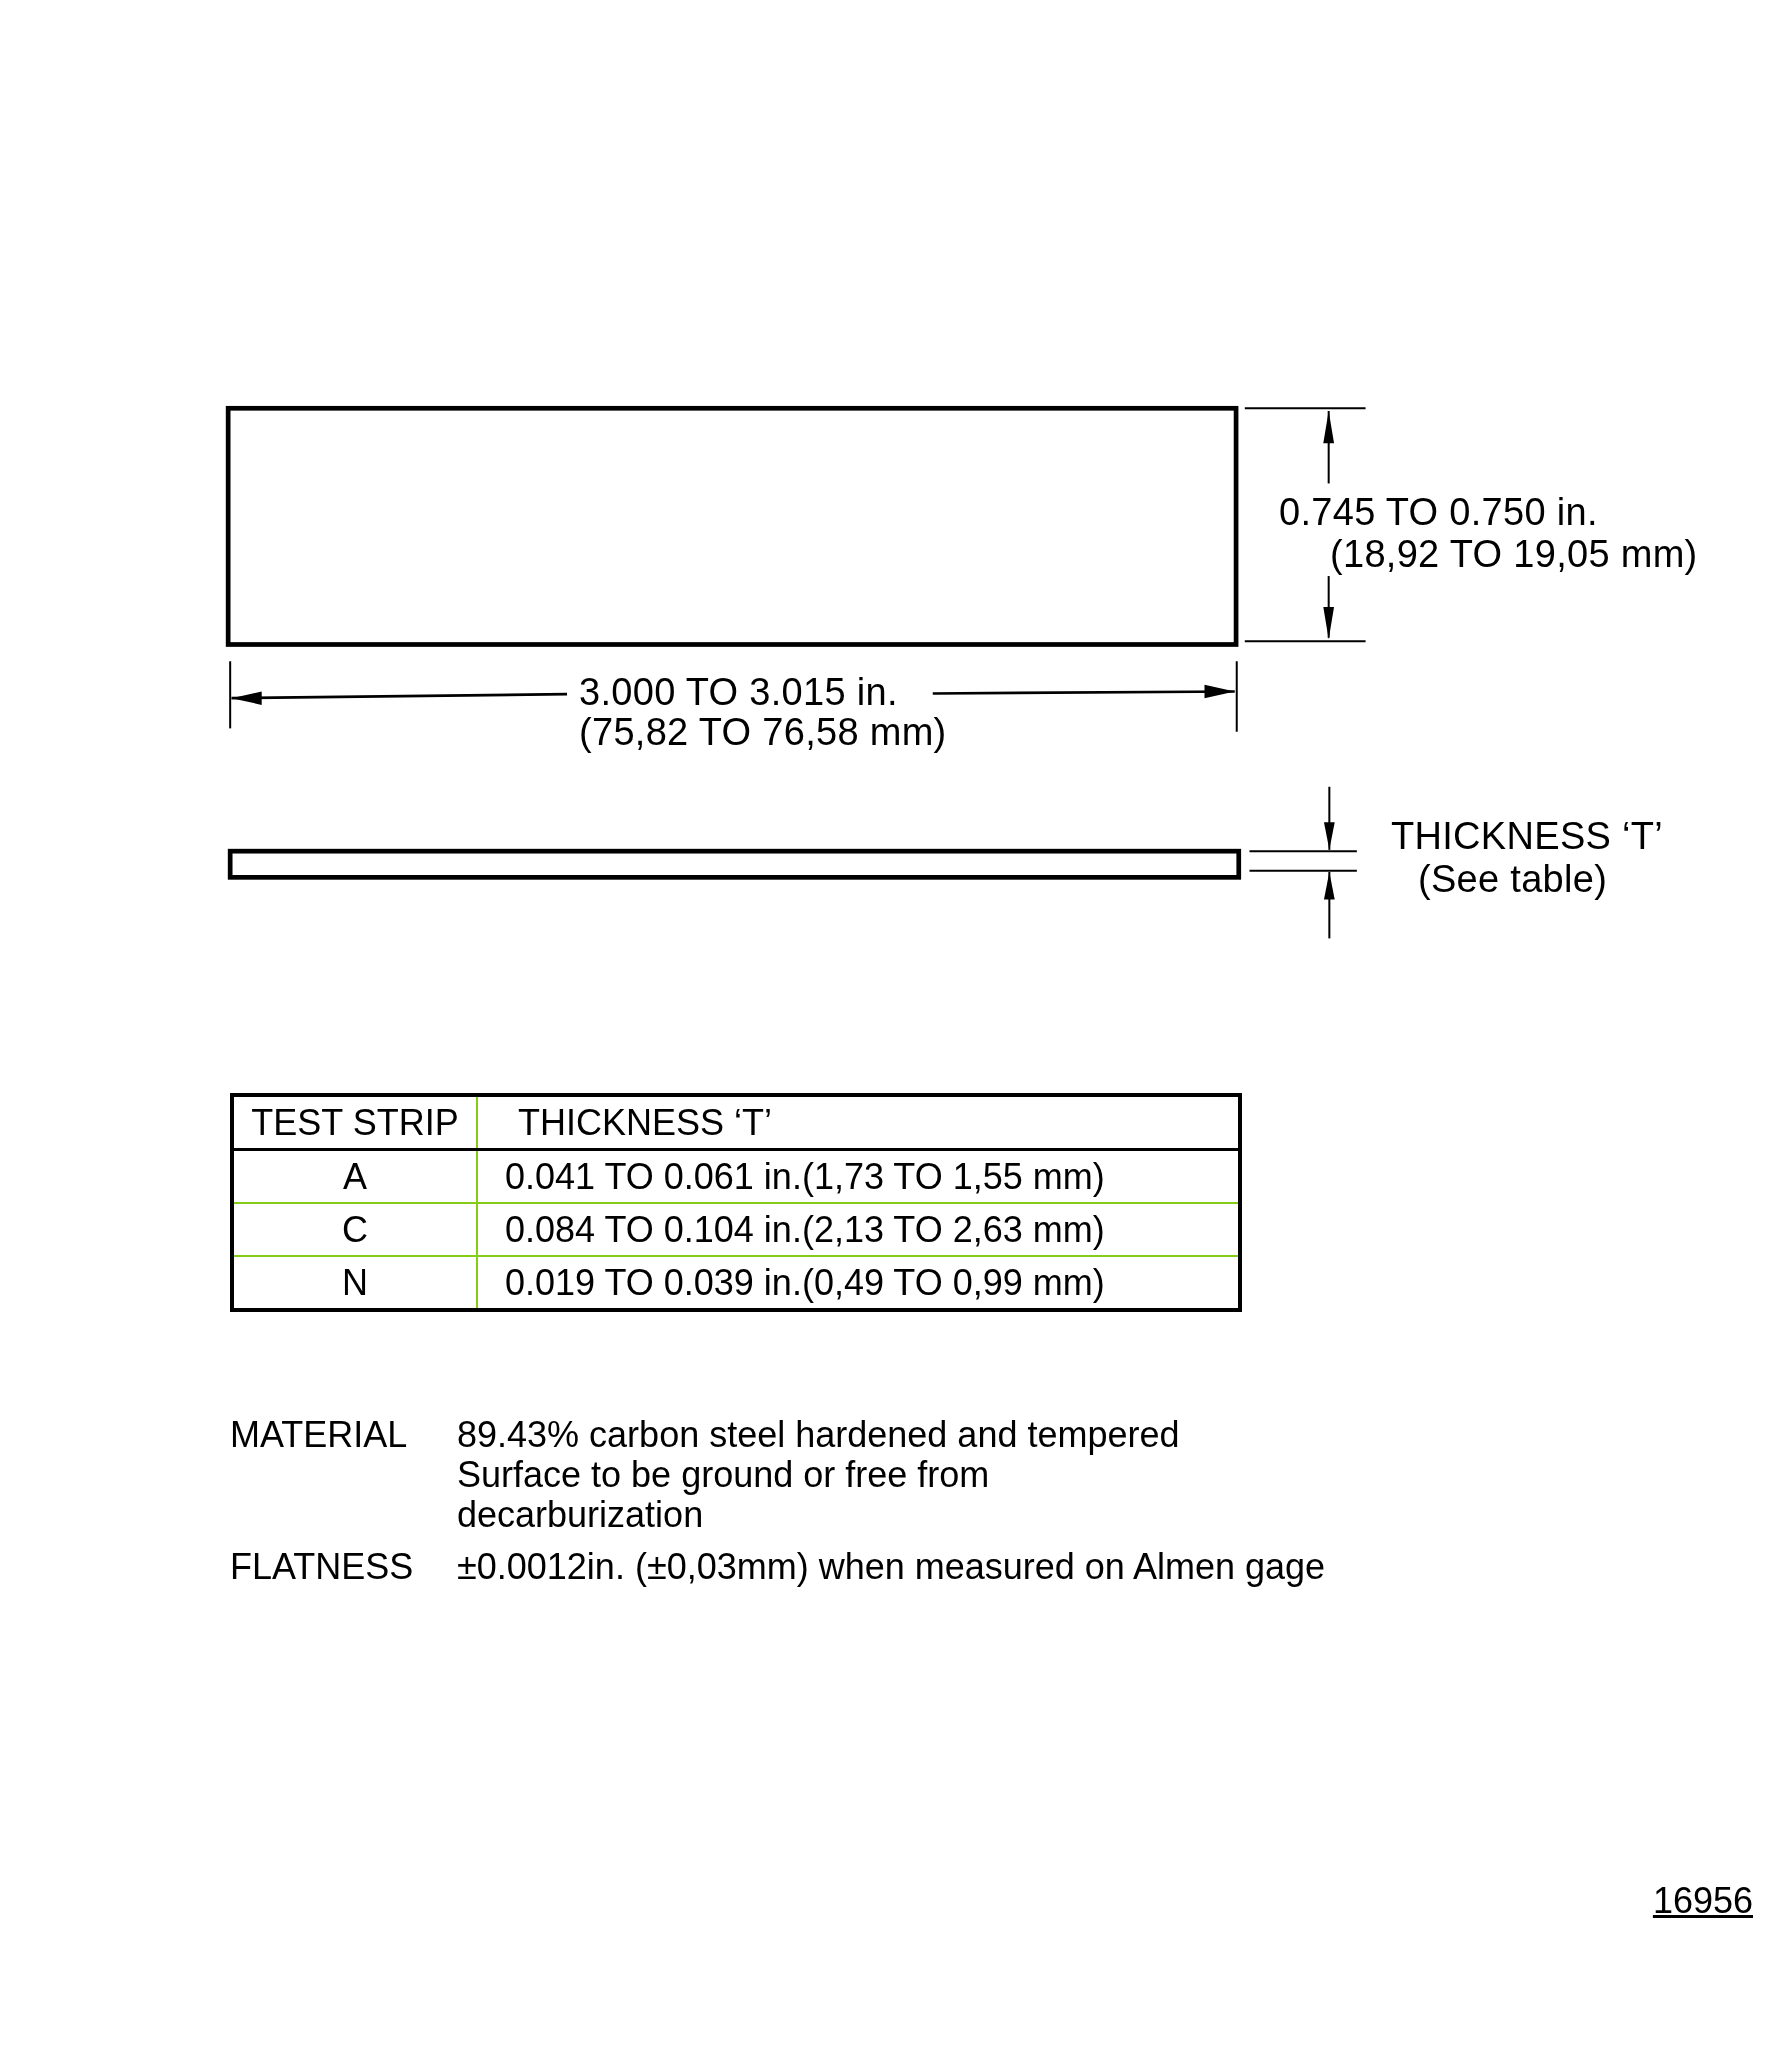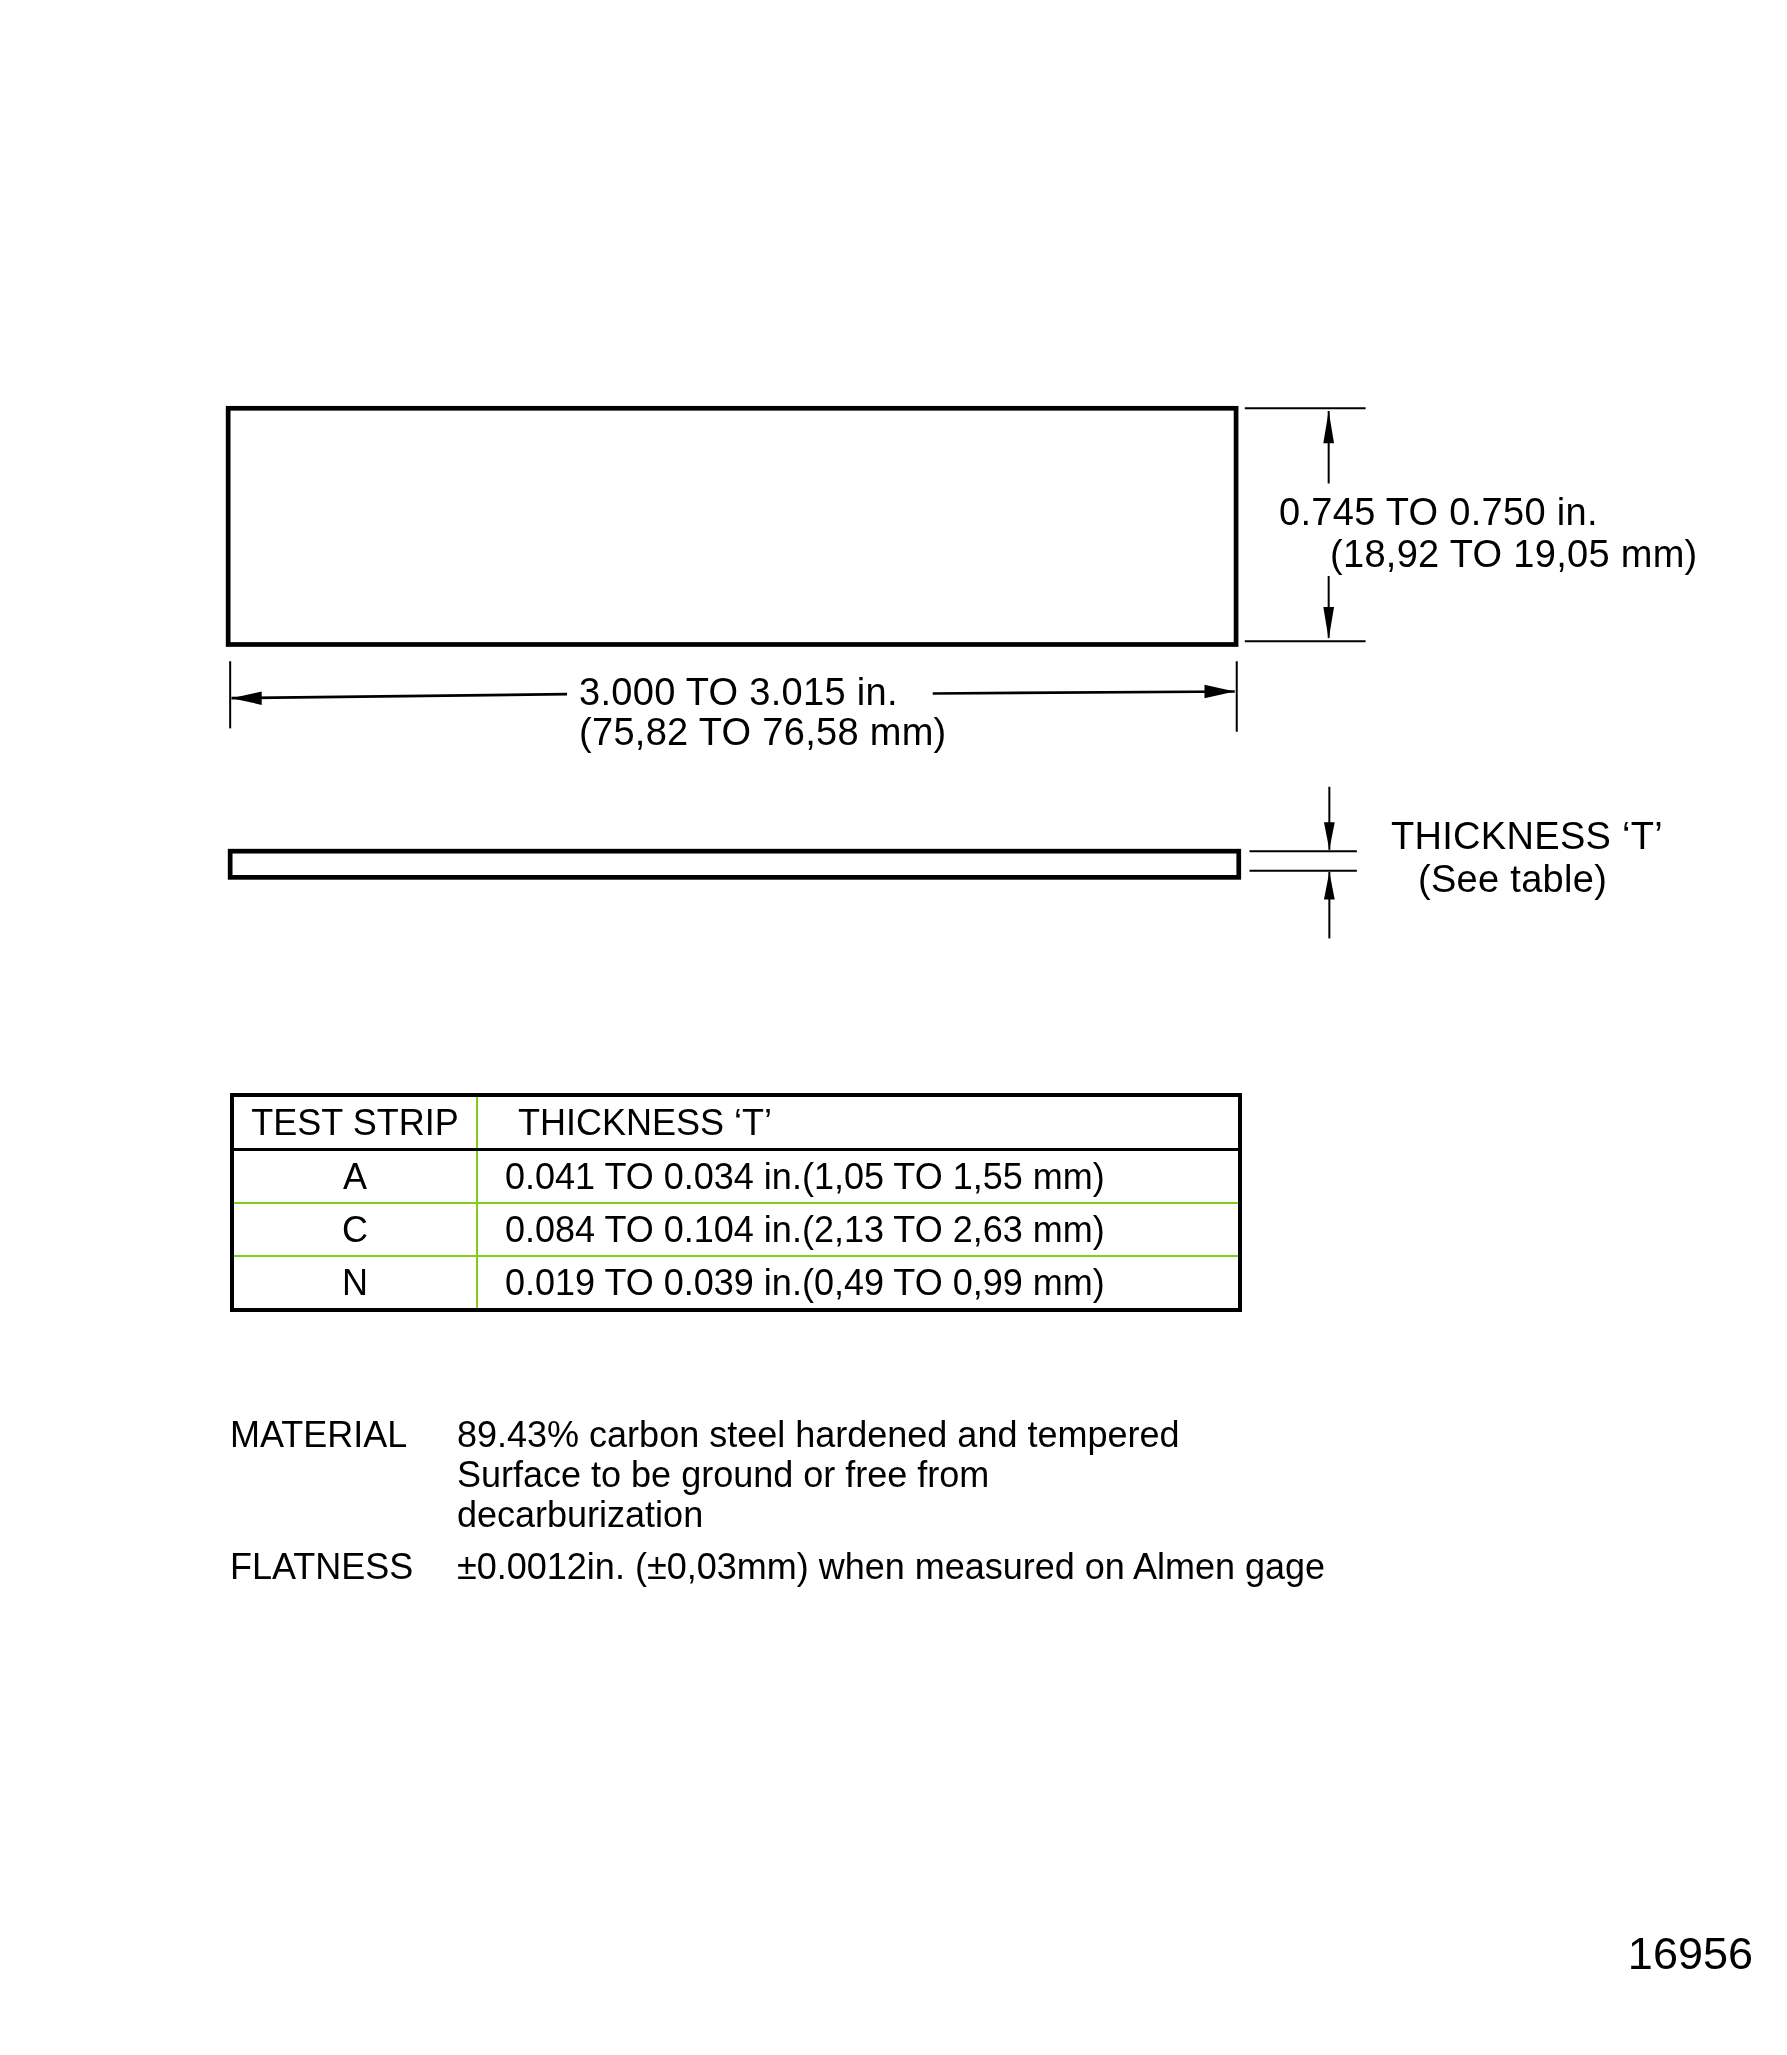--- a/index.html
+++ b/index.html
@@ -11,21 +11,21 @@
                border: 4.7px solid #000; font-size: 36px; }
   table.spec td { border: 2px solid #84cc16; height: 51px; padding: 0; vertical-align: middle; }
   table.spec td.c1 { width: 242px; text-align: center; }
   table.spec td.c2 { padding-left: 27px; }
   table.spec tr.hdr td { border-bottom: 3.4px solid #000; }
   table.spec tr.hdr td.c2 { padding-left: 40px; }
   .notes { position: absolute; left: 230px; top: 1415px; font-size: 36px; line-height: 40px; }
   .notes .row { display: flex; margin-bottom: 12px; gap: 7px; }
   .notes .lbl { width: 220px; }
   .notes .val div { white-space: nowrap; }
-  .fig-num { position: absolute; right: 34px; top: 1928px; font-size: 45px; }
+  .fig-num { position: absolute; right: 34px; top: 1880px; font-size: 36px; text-decoration: underline; }
 </style>
 </head>
 <body>
 
 <svg class="draw" width="1787" height="2056" viewBox="0 0 2663 3063">
 
   <rect x="340" y="608" width="1502" height="352" fill="none" stroke="#000" stroke-width="7"></rect>
 
   <line x1="1855" y1="608" x2="2035" y2="608" stroke="#000" stroke-width="3"></line>
   <line x1="1855" y1="955" x2="2035" y2="955" stroke="#000" stroke-width="3"></line>
@@ -64,21 +64,21 @@
 <div class="txt" style="left:1418px; top:860px;">(See table)</div>
 
 <table class="spec">
   <tbody>
       <tr class="hdr">
     <td class="c1">TEST STRIP</td>
     <td class="c2">THICKNESS ‘T’</td>
   </tr>
   <tr>
     <td class="c1">A</td>
-    <td class="c2">0.041 TO 0.034 in.(1,05 TO 1,55 mm)</td>
+    <td class="c2">0.041 TO 0.061 in.(1,73 TO 1,55 mm)</td>
   </tr>
   <tr>
     <td class="c1">C</td>
     <td class="c2">0.084 TO 0.104 in.(2,13 TO 2,63 mm)</td>
   </tr>
   <tr>
     <td class="c1">N</td>
     <td class="c2">0.019 TO 0.039 in.(0,49 TO 0,99 mm)</td>
   </tr>
 </tbody>

